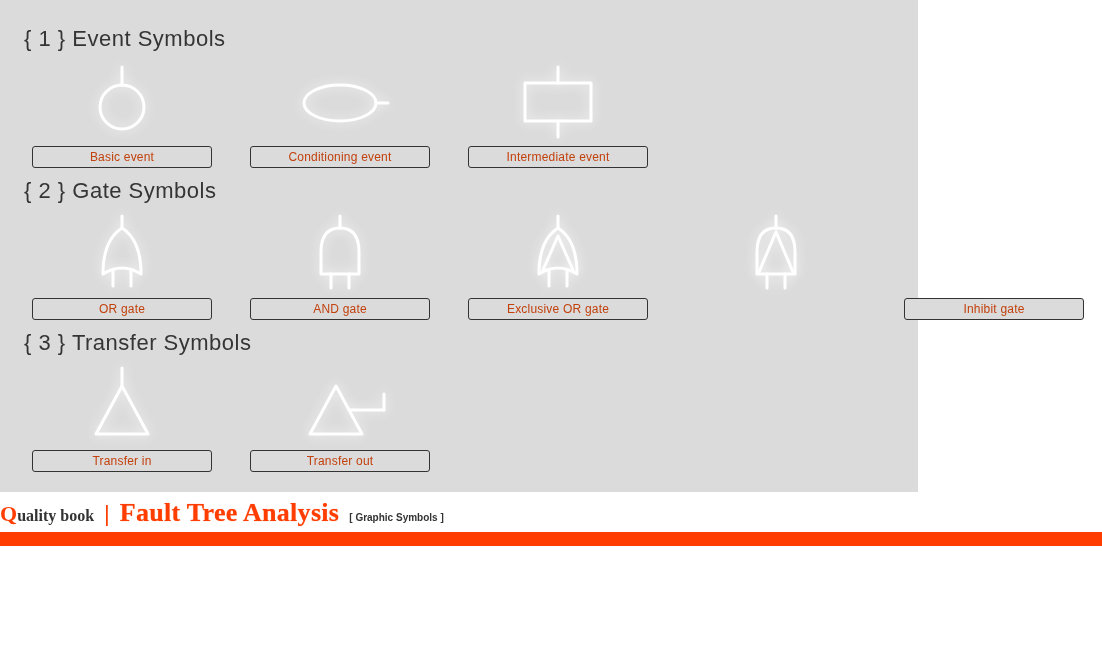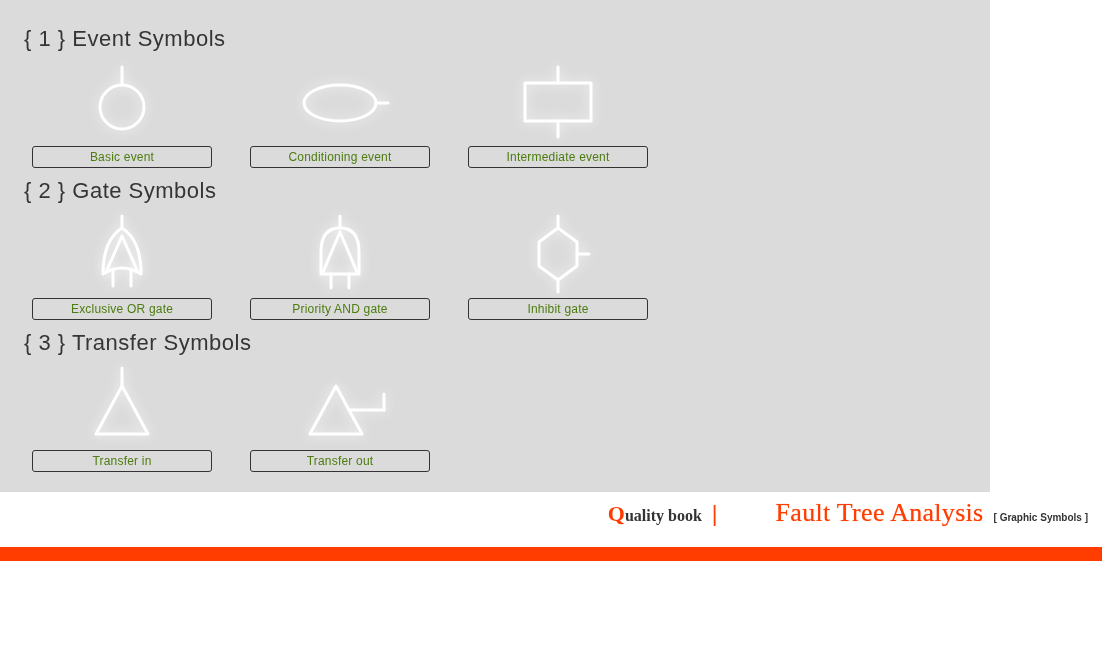--- a/index.html
+++ b/index.html
@@ -3,21 +3,21 @@
 <meta charset="utf-8">
 <style>
   * { box-sizing: border-box; margin: 0; padding: 0; }
   body {
     font-family: "Segoe UI", Tahoma, sans-serif;
     background: #ffffff;
     width: 1102px;
   }
   .canvas {
     background: #dbdbdb;
-    width: 990px;
+    width: 918px;
     padding: 20px 20px 10px 20px;
   }
   .section-title {
     font-size: 22px;
     font-weight: 400;
     color: #353535;
     letter-spacing: 0.5px;
     margin: 6px 0 8px 4px;
   }
   .row {
@@ -40,42 +40,41 @@
     justify-content: center;
   }
   .label-box {
     width: 180px;
     height: 22px;
     border: 1px solid #333;
     border-radius: 3px;
     background: #dbdbdb;
     text-align: center;
     font-size: 12px;
-    color: #4d7c0f;
+    color: #c2410c;
     line-height: 20px;
     letter-spacing: 0.2px;
   }
   svg { display: block; filter: drop-shadow(0 0 6px rgba(255,255,255,0.9)); }
   .sym-stroke {
     fill: none;
     stroke: #fff;
     stroke-width: 3;
     stroke-linejoin: round;
     stroke-linecap: round;
   }
   .footer {
     width: 1102px;
     display: flex;
     flex-direction: column;
   }
   .footer-line {
     display: flex;
     align-items: baseline;
-    justify-content: flex-end;
-    padding: 6px 14px 19px 0;
+    padding: 6px 14px 4px 0;
     gap: 10px;
   }
   .brand {
     font-family: Georgia, "Times New Roman", serif;
     color: #ff3d00;
     font-weight: 700;
     font-size: 18px;
   }
   .brand .first {
     font-size: 22px;
@@ -87,24 +86,23 @@
   }
   .sep {
     color: #ff3d00;
     font-size: 22px;
     font-weight: 300;
   }
   .title {
     font-family: Georgia, "Times New Roman", serif;
     color: #ff3d00;
     font-size: 26px;
-    font-weight: 400;
+    font-weight: 700;
     text-shadow: 0 0 1px rgba(255,61,0,0.6);
     letter-spacing: 0.3px;
-    margin-left: 48px;
   }
   .subtitle {
     color: #333;
     font-size: 10px;
     font-weight: 700;
   }
   .bar {
     width: 1102px;
     height: 14px;
     background: #ff3d00;
@@ -153,21 +151,43 @@
     </div>
 
 
   </div>
 
   <div class="section-title">
     { <span>2</span> } <span>Gate Symbols</span>
   </div>
   <div class="row">
 
-
+    <div class="cell">
+      <div class="icon-slot">
+        <svg width="70" height="86" viewBox="0 0 70 86">
+          <line class="sym-stroke" x1="35" y1="4" x2="35" y2="16"></line>
+          <path class="sym-stroke" d="M16 62 Q16 28 35 16 Q54 28 54 62 Q35 50 16 62 Z"></path>
+          <line class="sym-stroke" x1="26" y1="58" x2="26" y2="74"></line>
+          <line class="sym-stroke" x1="44" y1="58" x2="44" y2="74"></line>
+        </svg>
+      </div>
+      <div class="label-box">OR gate</div>
+    </div>
+
+    <div class="cell">
+      <div class="icon-slot">
+        <svg width="70" height="86" viewBox="0 0 70 86">
+          <line class="sym-stroke" x1="35" y1="4" x2="35" y2="16"></line>
+          <path class="sym-stroke" d="M16 62 L16 40 Q16 16 35 16 Q54 16 54 40 L54 62 Z"></path>
+          <line class="sym-stroke" x1="26" y1="62" x2="26" y2="76"></line>
+          <line class="sym-stroke" x1="44" y1="62" x2="44" y2="76"></line>
+        </svg>
+      </div>
+      <div class="label-box">AND gate</div>
+    </div>
 
     <div class="cell">
       <div class="icon-slot">
         <svg width="70" height="86" viewBox="0 0 70 86">
           <line class="sym-stroke" x1="35" y1="4" x2="35" y2="16"></line>
           <path class="sym-stroke" d="M16 62 Q16 28 35 16 Q54 28 54 62 Q35 50 16 62 Z"></path>
           <path class="sym-stroke" d="M20 58 L35 24 L50 58"></path>
           <line class="sym-stroke" x1="26" y1="58" x2="26" y2="74"></line>
           <line class="sym-stroke" x1="44" y1="58" x2="44" y2="74"></line>
         </svg>
@@ -178,21 +198,20 @@
     <div class="cell">
       <div class="icon-slot">
         <svg width="70" height="86" viewBox="0 0 70 86">
           <line class="sym-stroke" x1="35" y1="4" x2="35" y2="16"></line>
           <path class="sym-stroke" d="M16 62 L16 40 Q16 16 35 16 Q54 16 54 40 L54 62 Z"></path>
           <path class="sym-stroke" d="M18 60 L35 20 L52 60"></path>
           <line class="sym-stroke" x1="26" y1="62" x2="26" y2="76"></line>
           <line class="sym-stroke" x1="44" y1="62" x2="44" y2="76"></line>
         </svg>
       </div>
-      <div class="label-box">Priority AND gate</div>
     </div>
 
     <div class="cell">
       <div class="icon-slot">
         <svg width="70" height="86" viewBox="0 0 70 86">
           <line class="sym-stroke" x1="35" y1="4" x2="35" y2="16"></line>
           <path class="sym-stroke" d="M35 16 L54 30 L54 54 L35 68 L16 54 L16 30 Z"></path>
           <line class="sym-stroke" x1="54" y1="42" x2="66" y2="42"></line>
           <line class="sym-stroke" x1="35" y1="68" x2="35" y2="80"></line>
         </svg>

